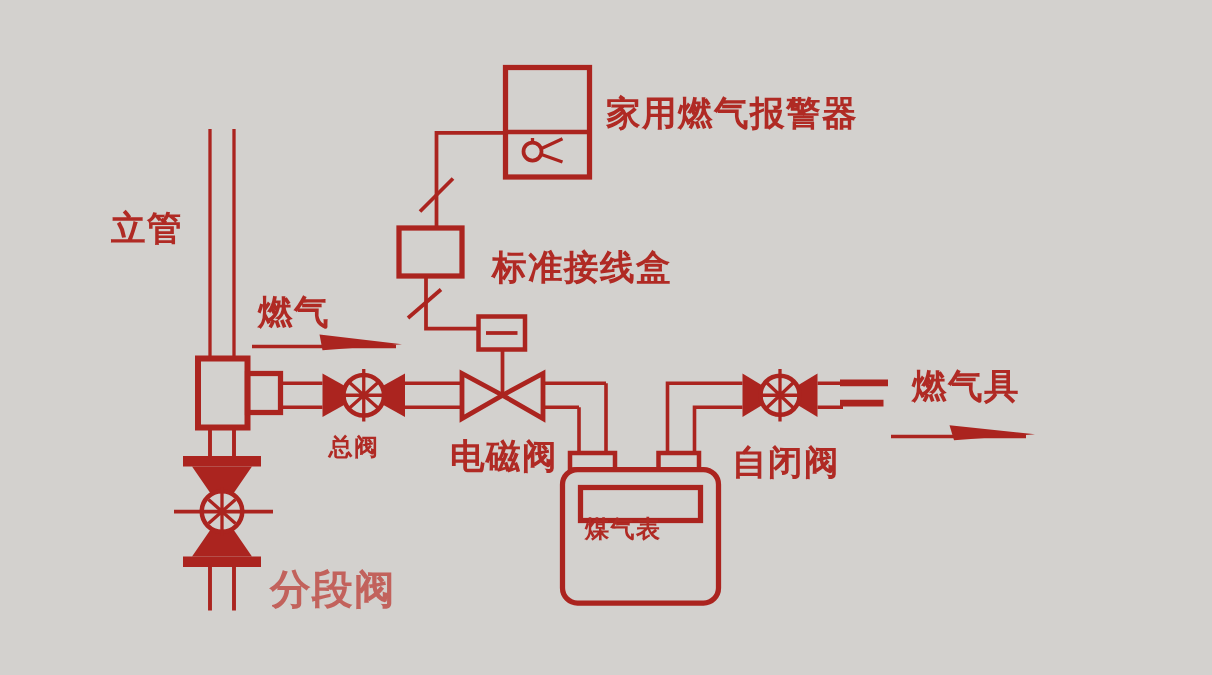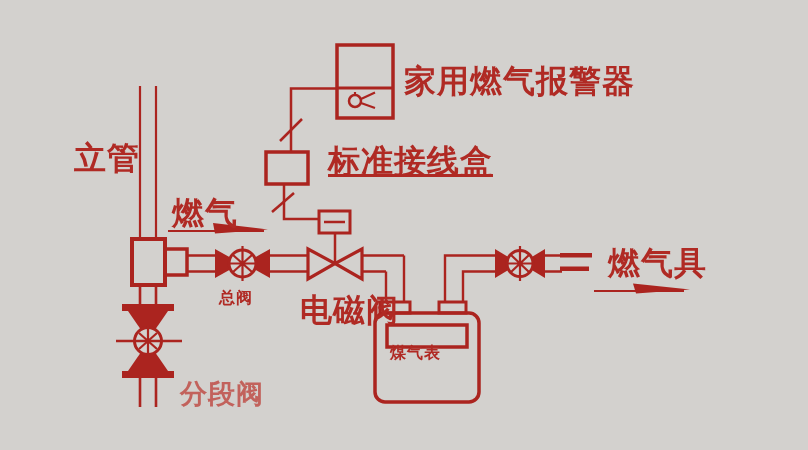--- a/index.html
+++ b/index.html
@@ -9,21 +9,21 @@
     position:relative;overflow:hidden;
     font-family:"DejaVu Sans","Liberation Sans",sans-serif;
   }
   #stage{position:absolute;inset:0;width:808px;height:450px;}
   svg{position:absolute;left:0;top:0;}
   .ln{stroke:var(--line,#ab241f);fill:none;}
   .fl{fill:var(--line,#ab241f);stroke:none;}
   .bgc{fill:var(--background,#d3d1ce);stroke:var(--line,#ab241f);}
   .lbl{
     position:absolute;color:var(--label-text,#b02a24);
-    font-weight:bold;font-size:32px;line-height:1.1;
+    font-weight:bold;font-size:23px;line-height:1.1;
     letter-spacing:1px;white-space:nowrap;user-select:none;
   }
   .lbl.small{font-size:16px;}
   .lbl.faded{color:var(--section-valve-label,#c2625c);font-size:27px;}
 </style>
 </head>
 <body>
 
 <div id="stage">
 
@@ -124,17 +124,18 @@
       <path class="ln" stroke-width="2.2" d="M594 291 H684"></path>
       <polygon class="fl" points="633,283.5 690,289.5 636,293.5"></polygon>
     </g>
   </svg>
 
   <div class="lbl" style="left:74px;top:141px;">立管</div>
   <div class="lbl" style="left:172px;top:198px;font-family:Liberation Mono, monospace;">燃气</div>
   <div class="lbl small" style="left:219px;top:289px;">总阀</div>
   <div class="lbl" style="left:300px;top:293px;">电磁阀</div>
   <div class="lbl" style="left:404px;top:64px;">家用燃气报警器</div>
-  <div class="lbl" style="left:328px;top:144px;text-decoration:underline;">标准接线盒</div>
+  <div class="lbl" style="left:328px;top:167px;">标准接线盒</div>
   <div class="lbl small" style="left:390px;top:344px;">煤气表</div>
+  <div class="lbl" style="left:488px;top:297px;">自闭阀</div>
   <div class="lbl" style="left:608px;top:246px;">燃气具</div>
   <div class="lbl faded" style="left:180px;top:360px;margin-top:19px;">分段阀</div>
 </div>
 
 </body></html>

